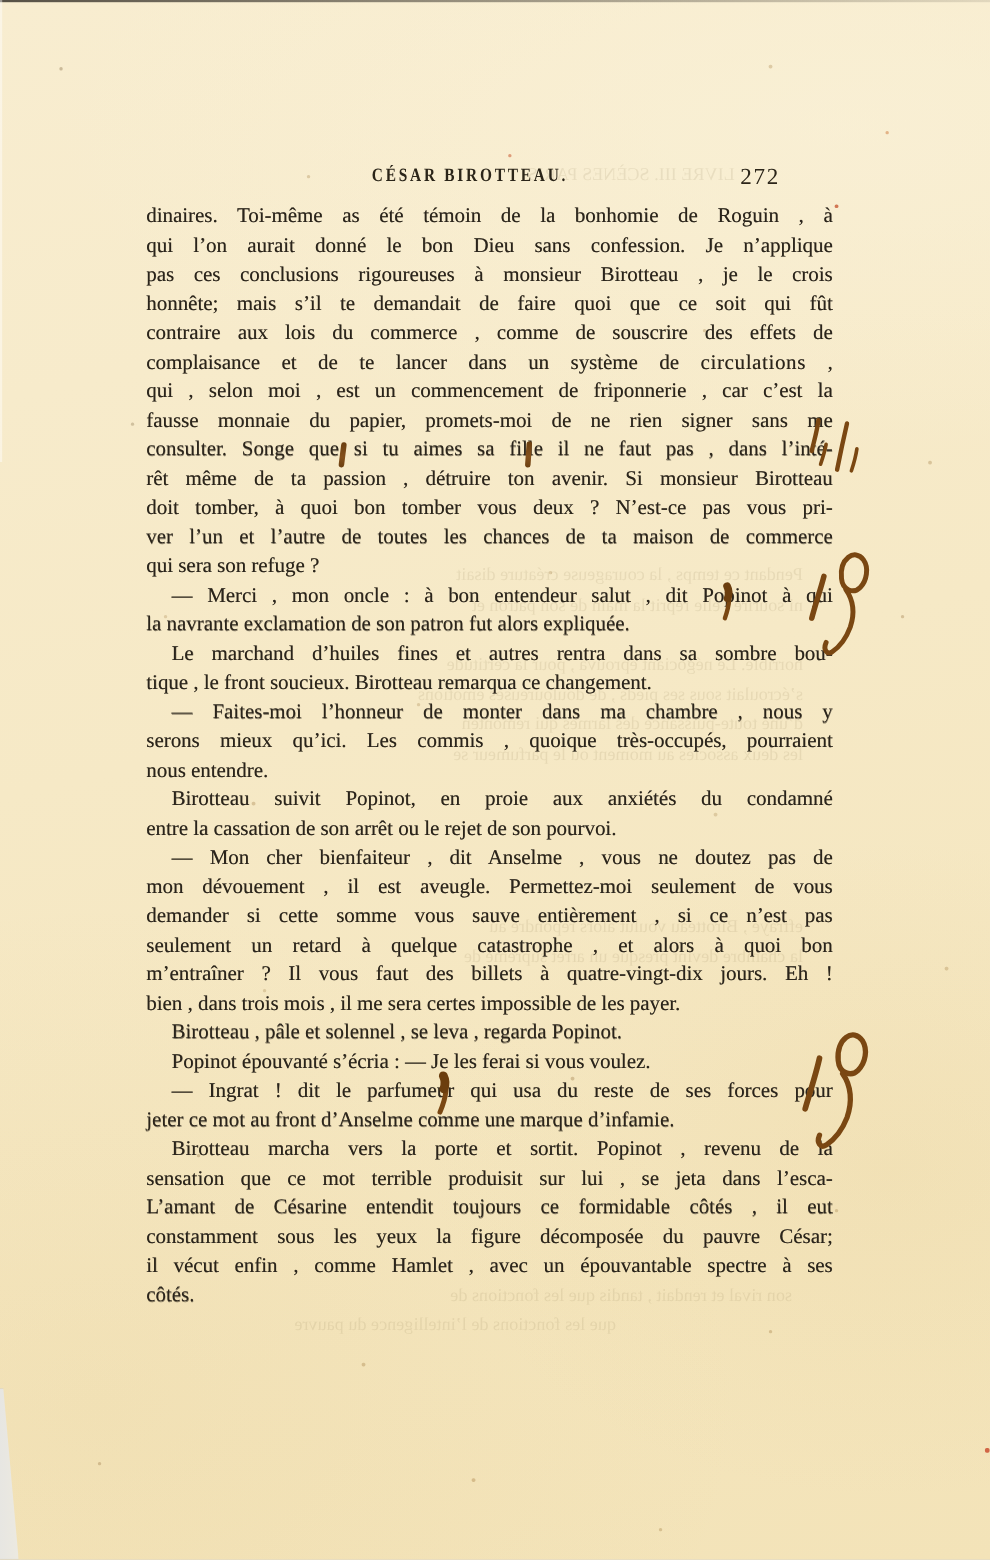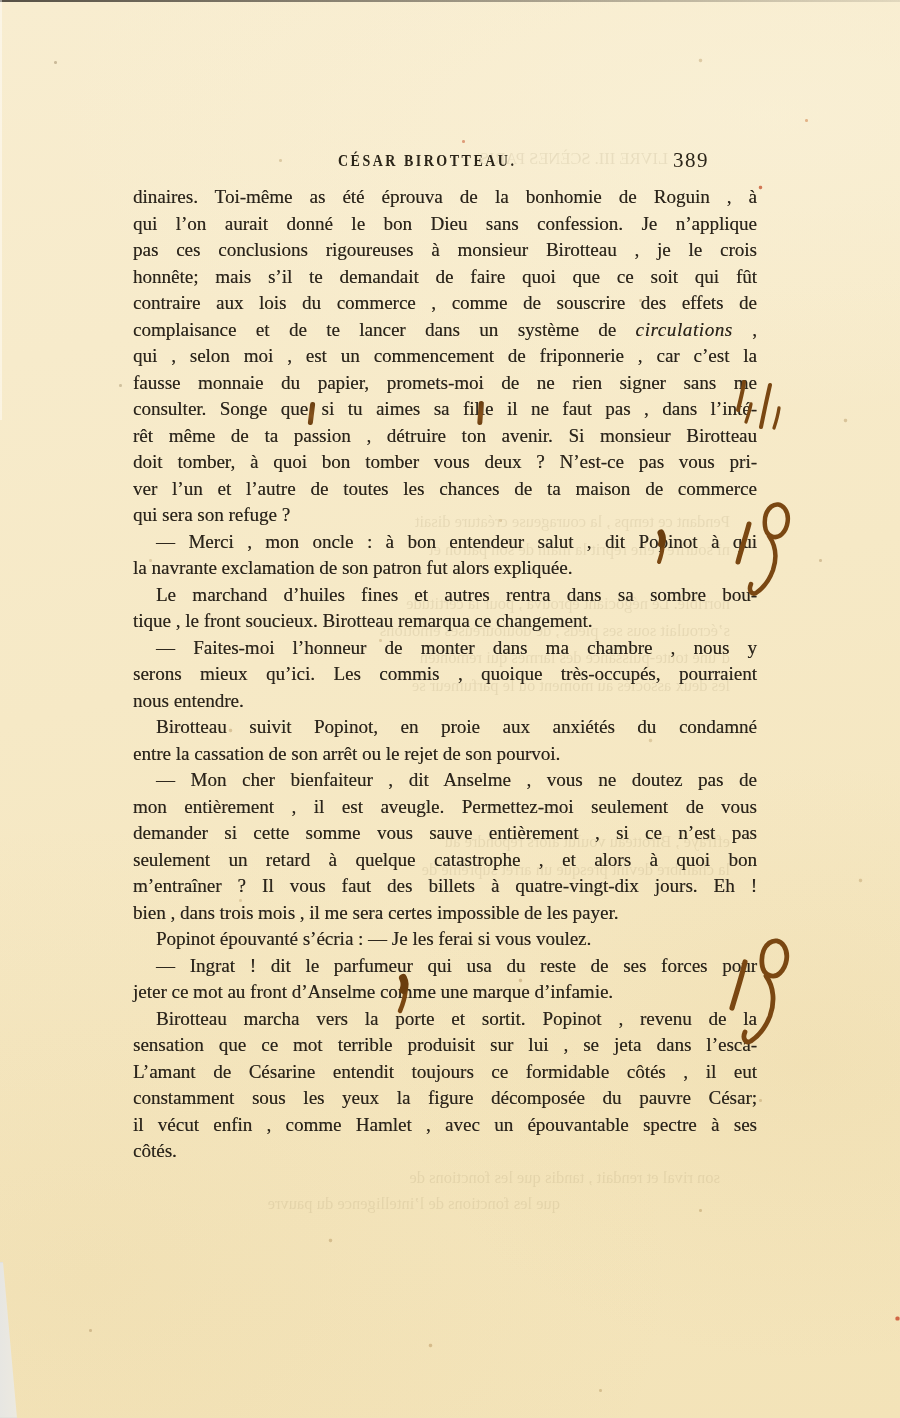--- a/index.html
+++ b/index.html
@@ -21,21 +21,21 @@
     color:#2b2519;white-space:nowrap;}
   .pageno{position:absolute;top:148px;left:663px;width:46px;text-align:right;
     font-size:21px;letter-spacing:1.5px;color:#2b2519;}
   
   #body-text{position:absolute;left:133px;top:184px;width:624px;
     font-size:19px;line-height:26.5px;
     text-shadow:0.25px 0.25px 0.35px rgba(40,33,22,.55);}
   .line{height:26.5px;white-space:nowrap;text-align:justify;text-align-last:justify;}
   .line.noj{text-align-last:left;}
   .line.ind{text-indent:23px;}
-  .line .em{font-style:italic;letter-spacing:.6px;}
+  .line .em{letter-spacing:.6px;}
   
   .ghost{position:absolute;font-size:16.5px;color:#7e6c42;opacity:.12;
     filter:blur(.6px);transform:scaleX(-1);white-space:nowrap;overflow:hidden;}
   
   .ink{position:absolute;}
   .ink svg{display:block;overflow:visible;}
   .stroke{position:absolute;width:4.5px;border-radius:3px;
     background:linear-gradient(#6b3f10,#85511c 60%,#6b3f10);}
   
   #edge-top{position:absolute;left:0;top:0;width:100%;height:2px;
@@ -58,24 +58,24 @@
   <div class="ghost" style="left:350px;top:594px;width:380px;">horrible. Le négociant éprouva , pour la certitude</div>
   <div class="ghost" style="left:380px;top:621px;width:350px;">s’écroulait sous ses pieds , de douloureuses émotions</div>
   <div class="ghost" style="left:420px;top:648px;width:310px;">d’une toute-puissance des larmes qui remontent</div>
   <div class="ghost" style="left:390px;top:676px;width:340px;">les deux associés au moment où le parfumeur se</div>
   <div class="ghost" style="left:410px;top:832px;width:320px;">effrayé , Birotteau voulut alors répondre au</div>
   <div class="ghost" style="left:380px;top:860px;width:350px;">la chambre devint presque un arrêt suprême de</div>
   <div class="ghost" style="left:320px;top:1168px;width:400px;">son rival et rendait , tandis que les fonctions de</div>
   <div class="ghost" style="left:180px;top:1194px;width:380px;">que les fonctions de l’intelligence du pauvre</div>
 
   <div class="runhead">CÉSAR BIROTTEAU.</div>
-  <div class="pageno">389</div>
+  <div class="pageno">272</div>
 
   <div id="body-text">
-      <div class="line">dinaires. Toi-même as été éprouva de la bonhomie de Roguin , à</div>
+      <div class="line">dinaires. Toi-même as été témoin de la bonhomie de Roguin , à</div>
       <div class="line">qui l’on aurait donné le bon Dieu sans confession. Je n’applique</div>
       <div class="line">pas ces conclusions rigoureuses à monsieur Birotteau , je le crois</div>
       <div class="line">honnête; mais s’il te demandait de faire quoi que ce soit qui fût</div>
       <div class="line">contraire aux lois du commerce , comme de souscrire des effets de</div>
       <div class="line"><span>complaisance et de te lancer dans un système de </span><span class="em">circulations</span><span> ,</span></div>
       <div class="line">qui , selon moi , est un commencement de friponnerie , car c’est la</div>
       <div class="line">fausse monnaie du papier, promets-moi de ne rien signer sans me</div>
       <div class="line">consulter. Songe que si tu aimes sa fille il ne faut pas , dans l’inté-</div>
       <div class="line">rêt même de ta passion , détruire ton avenir. Si monsieur Birotteau</div>
       <div class="line">doit tomber, à quoi bon tomber vous deux ? N’est-ce pas vous pri-</div>
@@ -84,25 +84,26 @@
       <div class="line ind">— Merci , mon oncle : à bon entendeur salut , dit Popinot à qui</div>
       <div class="line noj">la navrante exclamation de son patron fut alors expliquée.</div>
       <div class="line ind">Le marchand d’huiles fines et autres rentra dans sa sombre bou-</div>
       <div class="line noj">tique , le front soucieux. Birotteau remarqua ce changement.</div>
       <div class="line ind">— Faites-moi l’honneur de monter dans ma chambre , nous y</div>
       <div class="line">serons mieux qu’ici. Les commis , quoique très-occupés, pourraient</div>
       <div class="line noj">nous entendre.</div>
       <div class="line ind">Birotteau suivit Popinot, en proie aux anxiétés du condamné</div>
       <div class="line noj">entre la cassation de son arrêt ou le rejet de son pourvoi.</div>
       <div class="line ind">— Mon cher bienfaiteur , dit Anselme , vous ne doutez pas de</div>
-      <div class="line">mon entièrement , il est aveugle. Permettez-moi seulement de vous</div>
+      <div class="line">mon dévouement , il est aveugle. Permettez-moi seulement de vous</div>
       <div class="line">demander si cette somme vous sauve entièrement , si ce n’est pas</div>
       <div class="line">seulement un retard à quelque catastrophe , et alors à quoi bon</div>
       <div class="line">m’entraîner ? Il vous faut des billets à quatre-vingt-dix jours. Eh !</div>
       <div class="line noj">bien , dans trois mois , il me sera certes impossible de les payer.</div>
+      <div class="line ind noj">Birotteau , pâle et solennel , se leva , regarda Popinot.</div>
       <div class="line ind noj">Popinot épouvanté s’écria : — Je les ferai si vous voulez.</div>
       <div class="line ind">— Ingrat ! dit le parfumeur qui usa du reste de ses forces pour</div>
       <div class="line noj">jeter ce mot au front d’Anselme comme une marque d’infamie.</div>
       <div class="line ind">Birotteau marcha vers la porte et sortit. Popinot , revenu de la</div>
       <div class="line">sensation que ce mot terrible produisit sur lui , se jeta dans l’esca-</div>
       <div class="line">L’amant de Césarine entendit toujours ce formidable côtés , il eut</div>
       <div class="line">constamment sous les yeux la figure décomposée du pauvre César;</div>
       <div class="line">il vécut enfin , comme Hamlet , avec un épouvantable spectre à ses</div>
       <div class="line noj">côtés.</div>
     </div>

